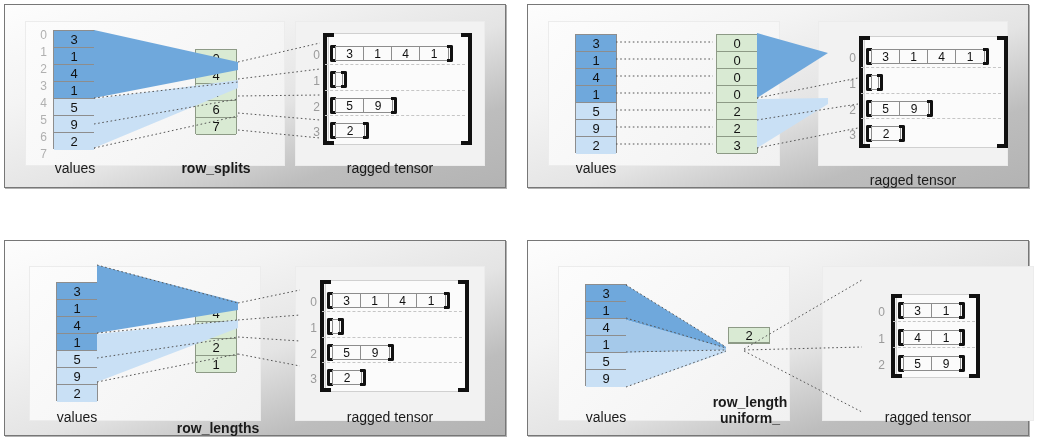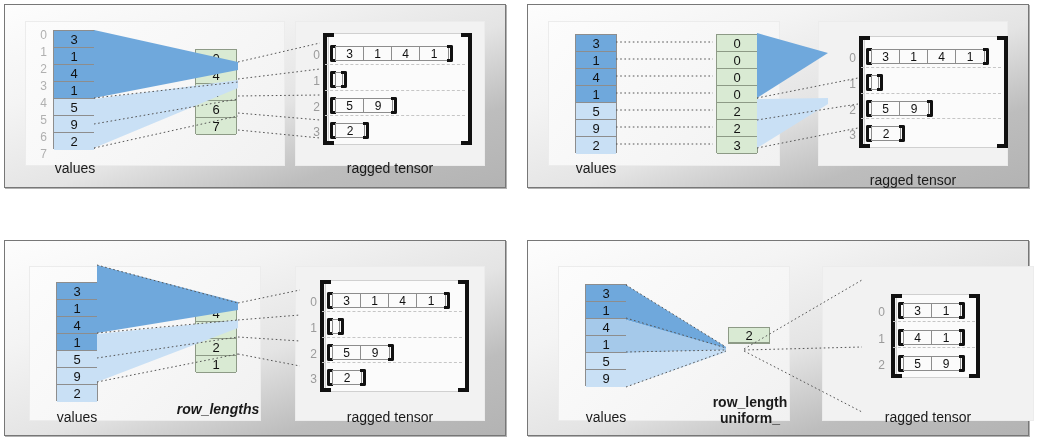--- a/index.html
+++ b/index.html
@@ -106,20 +106,21 @@
 
     <div class="cells green" style="left:190px;top:44px;width:42px;height:85px;">
       <div class="cell g" style="height:17px;">0</div>
       <div class="cell g" style="height:17px;">4</div>
       <div class="cell g" style="height:17px;">4</div>
       <div class="cell g" style="height:17px;">6</div>
       <div class="cell g" style="height:17px;">7</div>
     </div>
 
     <div class="caption" style="left:30px;top:156px;width:80px;">values</div>
+    <div class="caption bold" style="left:151px;top:156px;width:120px;">row_splits</div>
     <div class="caption" style="left:315px;top:156px;width:140px;">ragged tensor</div>
 
     <div class="rt">
       <div class="rt-box" style="left:323px;top:28px;width:142px;height:112px;"></div>
       <div class="rt-brk l" style="left:318px;top:28px;height:112px;"></div>
       <div class="rt-brk r" style="left:456px;top:28px;height:112px;"></div>
 
       <div class="rt-idx" style="left:303px;top:44px;">0</div>
       <div class="rt-idx" style="left:303px;top:70px;">1</div>
       <div class="rt-idx" style="left:303px;top:96px;">2</div>
@@ -245,21 +246,21 @@
     </div>
 
     <div class="cells green" style="left:190px;top:63px;width:42px;height:68px;">
       <div class="cell g" style="height:17px;">4</div>
       <div class="cell g" style="height:17px;">0</div>
       <div class="cell g" style="height:17px;">2</div>
       <div class="cell g" style="height:17px;">1</div>
     </div>
 
     <div class="caption" style="left:32px;top:169px;width:80px;">values</div>
-    <div class="caption bold" style="left:148px;top:161px;width:130px;font-style:italic;">row_lengths</div>
+    <div class="caption bold" style="left:148px;top:180px;width:130px;">row_lengths</div>
     <div class="caption" style="left:315px;top:169px;width:140px;">ragged tensor</div>
 
     <div class="rt">
       <div class="rt-box" style="left:320px;top:39px;width:142px;height:112px;"></div>
       <div class="rt-brk l" style="left:315px;top:39px;height:112px;"></div>
       <div class="rt-brk r" style="left:453px;top:39px;height:112px;"></div>
 
       <div class="rt-idx" style="left:300px;top:55px;">0</div>
       <div class="rt-idx" style="left:300px;top:81px;">1</div>
       <div class="rt-idx" style="left:300px;top:107px;">2</div>

